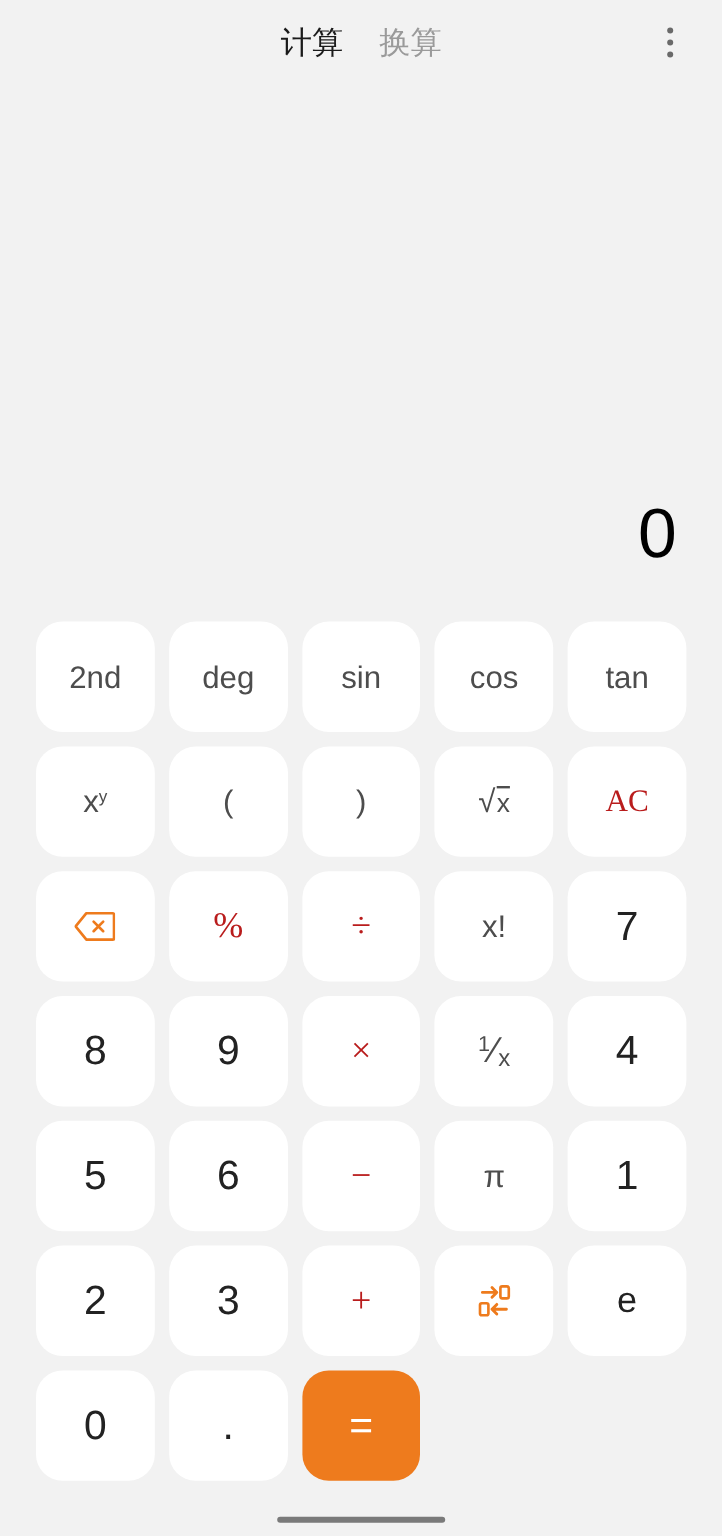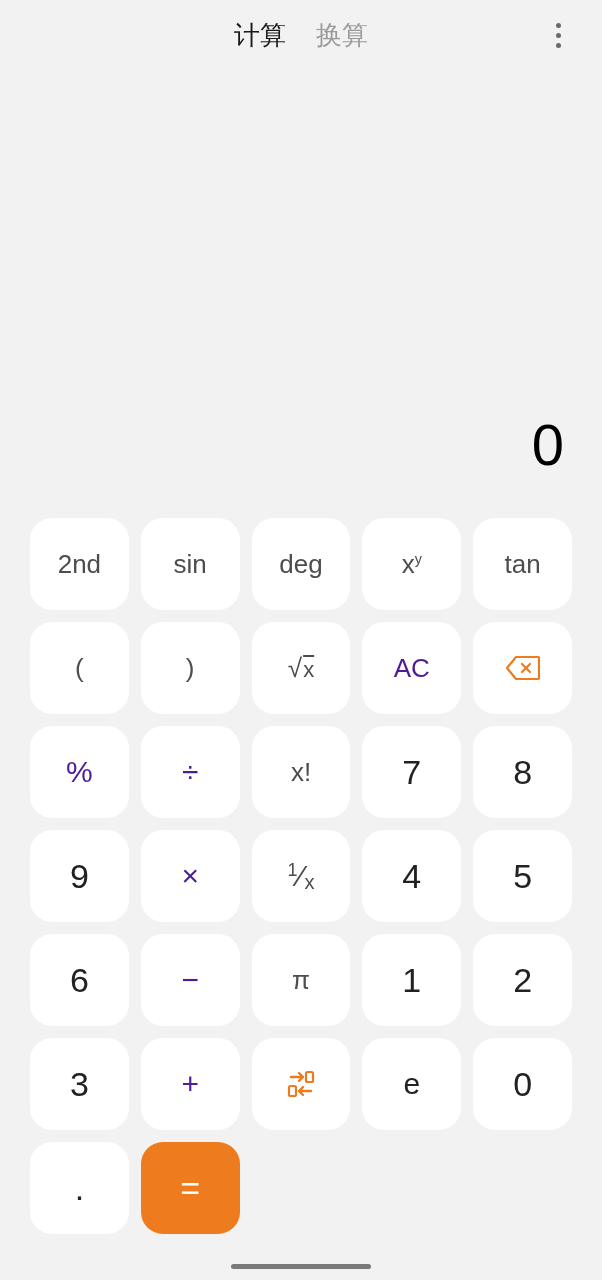--- a/index.html
+++ b/index.html
@@ -80,21 +80,21 @@
     border-radius: 22px;
     display: flex;
     align-items: center;
     justify-content: center;
     font-size: 26px;
     color: #4d4d4d;
     cursor: pointer;
     user-select: none;
   }
   .key.num { font-size: 34px; color: #222; }
-  .key.orange-txt { color: #4c1d95; font-size: 30px; }
+  .key.orange-txt { color: #b91c1c; font-size: 30px; font-family: Liberation Serif, serif; }
   .key.orange-txt.small { font-size: 26px; }
   .key.equals {
     background: #ee7b1d;
     color: #fff;
     font-size: 34px;
   }
   .sup { font-size: 0.55em; position: relative; top: -0.6em; }
   .frac {
     display: flex;
     align-items: center;
@@ -136,27 +136,28 @@
   </div>
 </div>
 
 <div class="display">
   <div class="display-value">0</div>
 </div>
 
 <div class="keypad">
 
   <div class="key">2nd</div>
+  <div class="key">deg</div>
   <div class="key">sin</div>
-  <div class="key">deg</div>
+  <div class="key">cos</div>
+  <div class="key">tan</div>
+
   <div class="key">
     <span><span>x</span><span class="sup">y</span></span>
   </div>
-
-  <div class="key">tan</div>
   <div class="key">(</div>
   <div class="key">)</div>
 
   <div class="key">
     <span style="white-space:nowrap">
       <span style="font-size:26px">√</span><span style="text-decoration:overline;font-size:22px;padding-left:1px;">x</span>
     </span>
   </div>
   <div class="key orange-txt small" style="font-weight:500">AC</div>
   <div class="key orange-txt">

